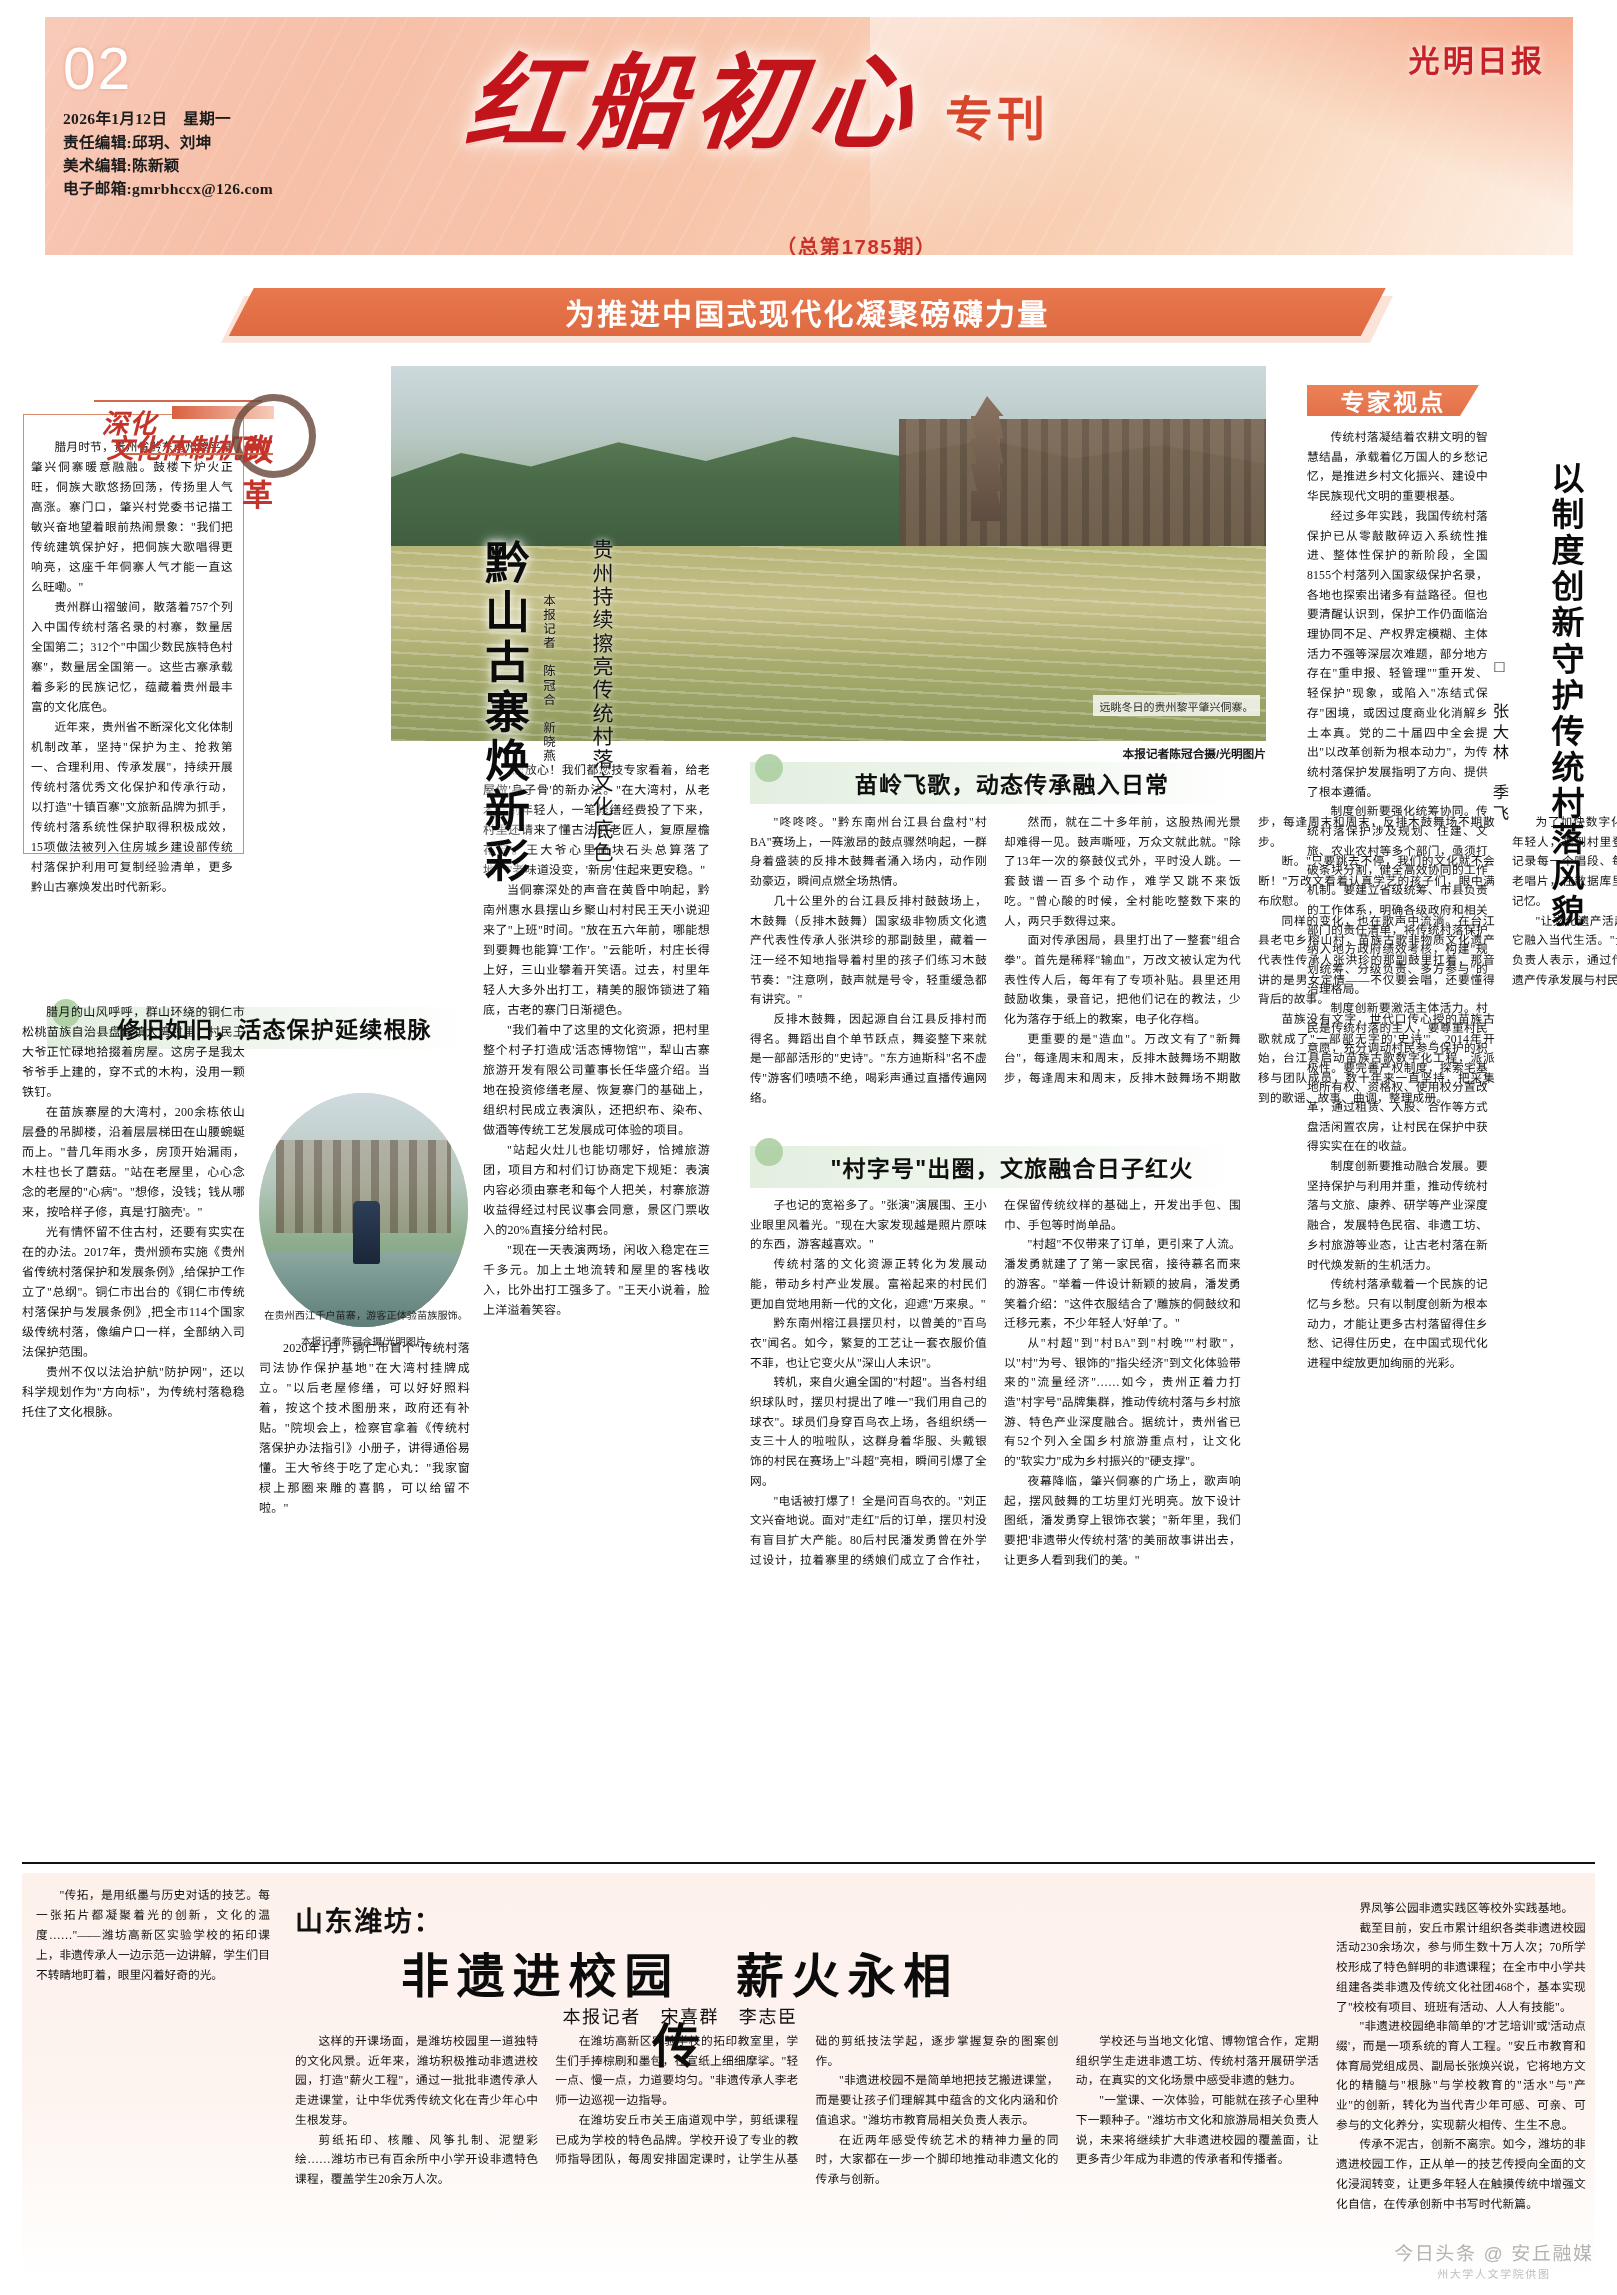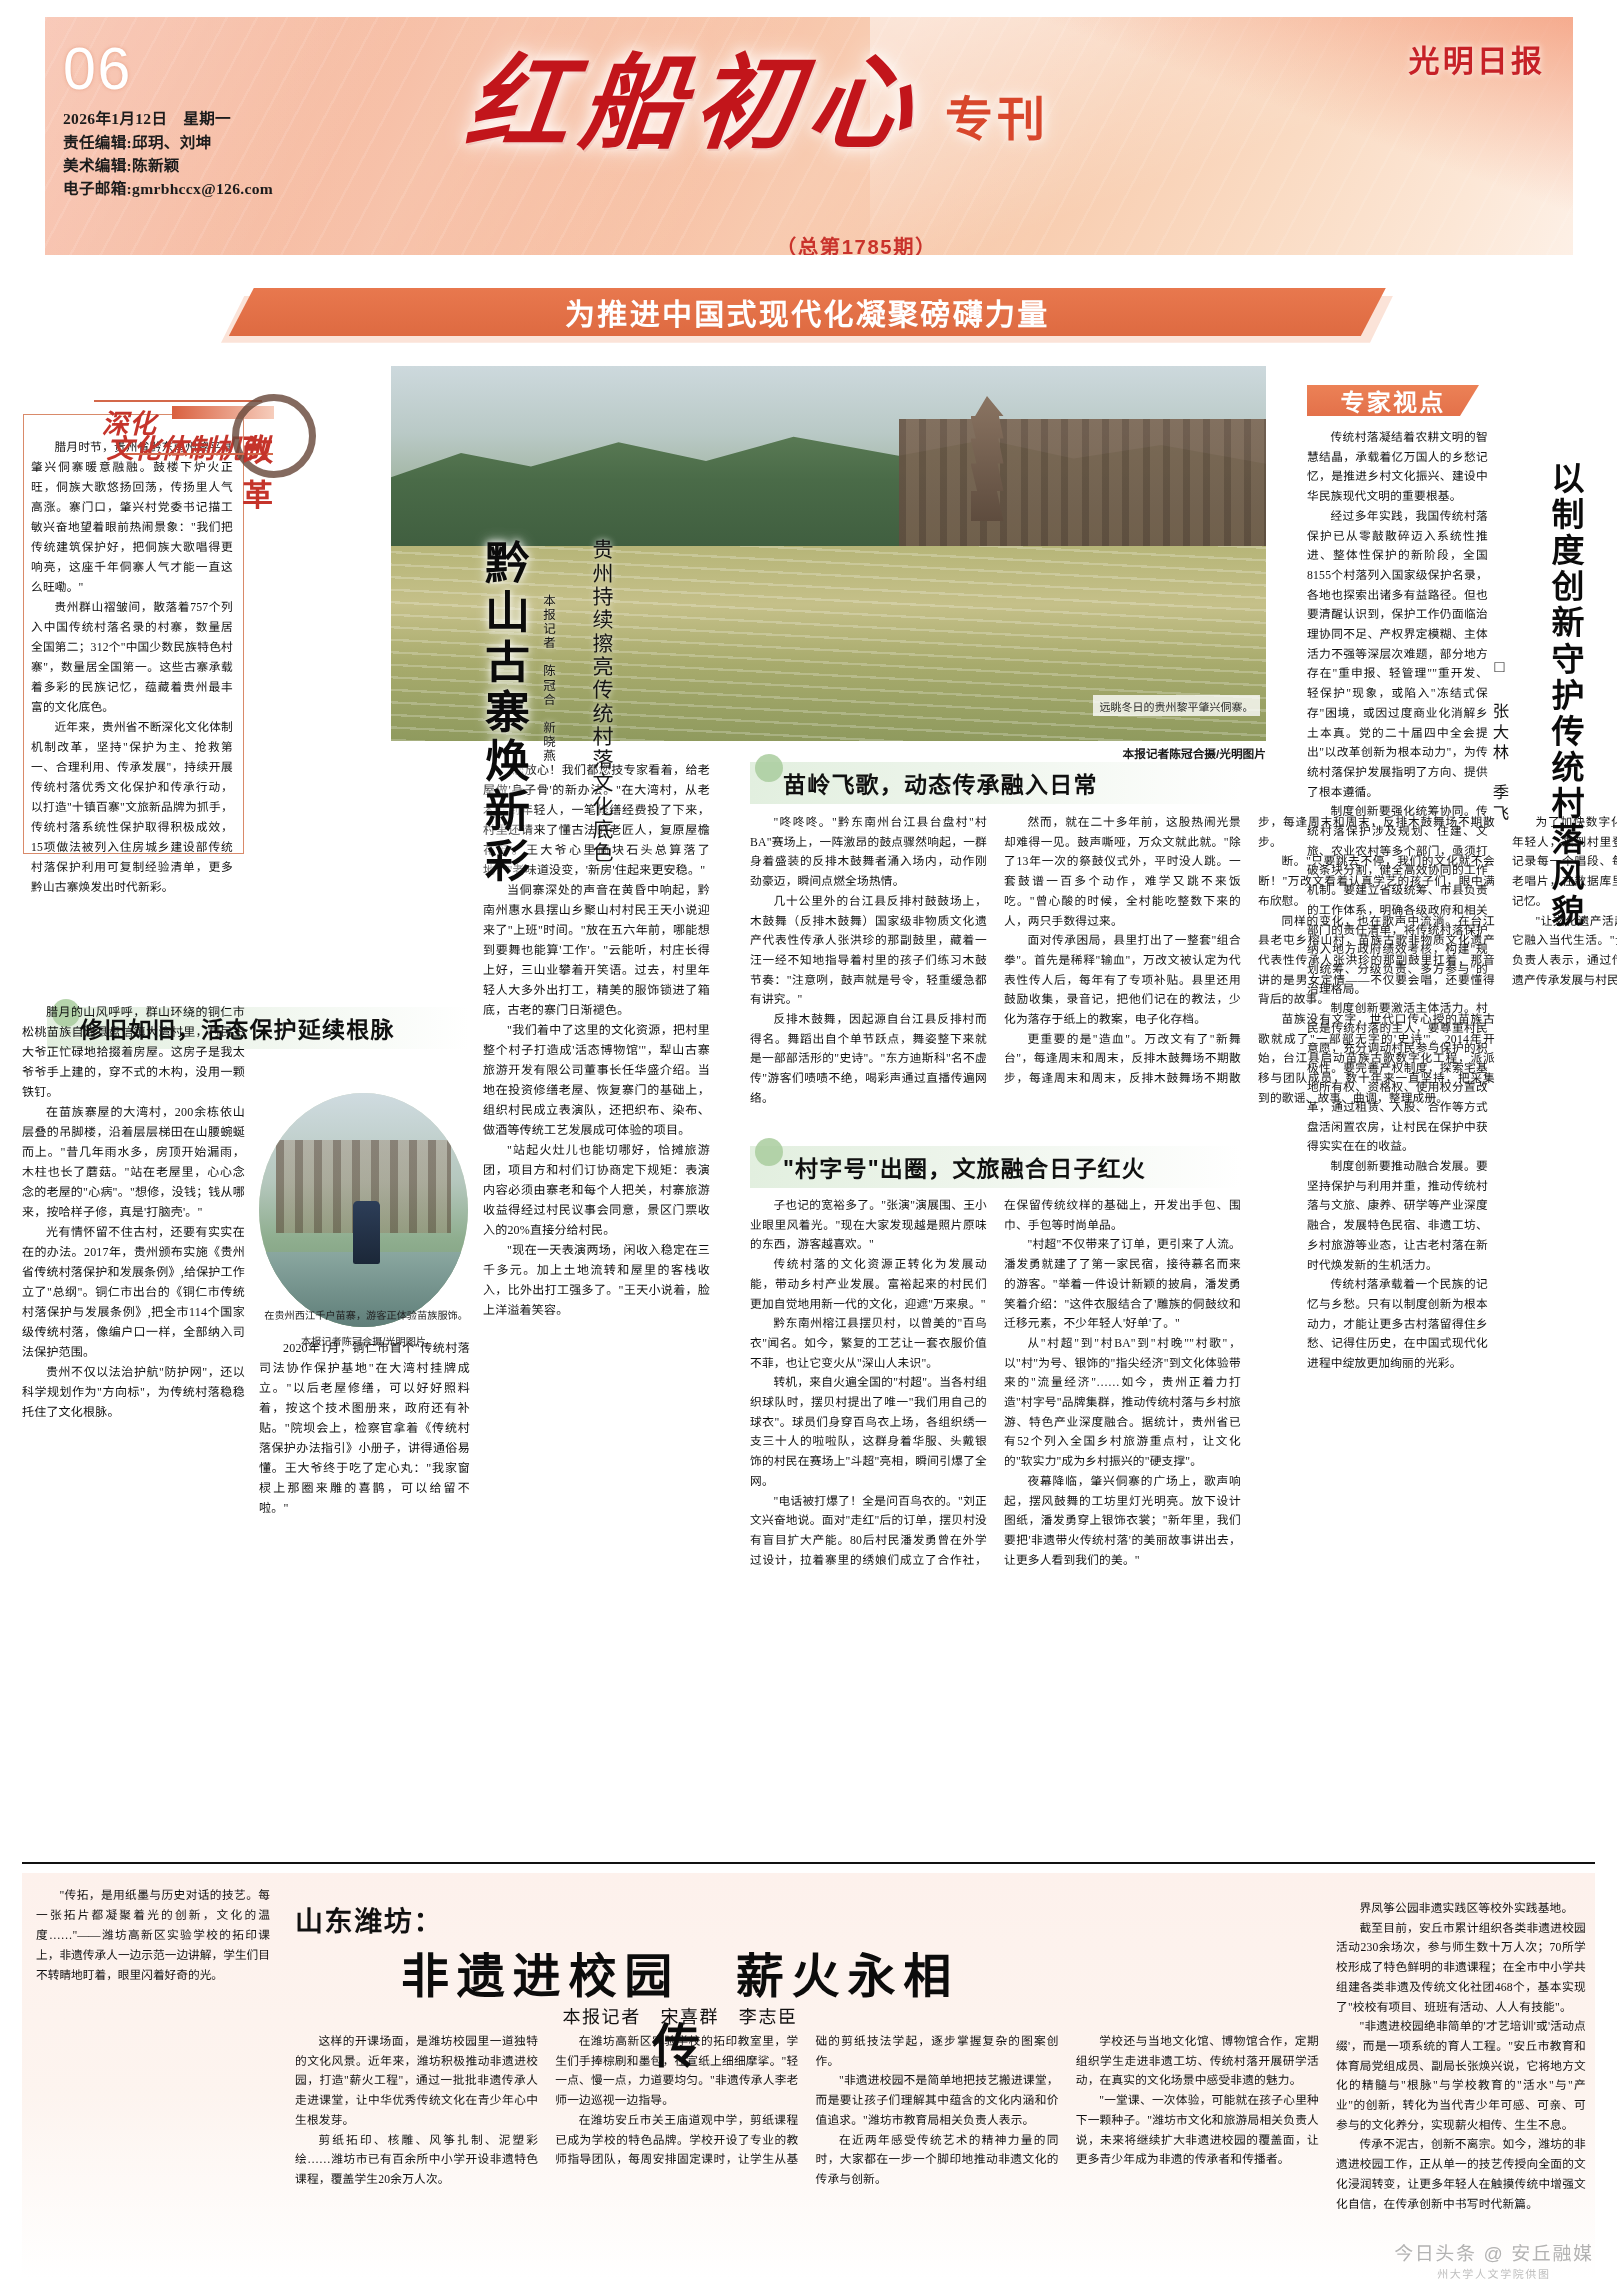--- a/index.html
+++ b/index.html
@@ -95,21 +95,21 @@
     font-family:"Liberation Serif","DejaVu Serif",serif;
     font-size:12px;line-height:20px;text-align:justify;
     color:#111;letter-spacing:0.2px;
   }
   .col-text p{margin:0 0 0 0;text-indent:2em;}
 
   
   .sec-head{
     position:relative;height:42px;margin-bottom:6.3px;
     background:linear-gradient(90deg,#e2efdf 0%,#eef5ec 45%,#ffffff 100%);
-    display:flex;align-items:center;
+    display:flex;align-items:center;justify-content:center;
   }
   .sec-head .dot{
     position:absolute;left:4.7px;top:-7.8px;width:28px;height:28px;border-radius:50%;
     background:#a9cd9e;opacity:.85;
   }
   .sec-head .t{
     position:relative;z-index:2;margin-left:33px;
     font-family:"Liberation Sans","DejaVu Sans",sans-serif;
     font-size:23px;font-weight:bold;color:#101010;letter-spacing:1.2px;
   }
@@ -316,21 +316,21 @@
 </style>
 </head>
 <body>
 
 <div class="page">
 
   <div class="masthead">
     <div class="mh-streaks"></div>
 
     <div class="mh-left">
-      <div class="page-no">06</div>
+      <div class="page-no">02</div>
       <div class="mh-meta">
         <div>2026年1月12日　星期一</div>
         <div>责任编辑:邱玥、刘坤</div>
         <div>美术编辑:陈新颖</div>
         <div>电子邮箱:gmrbhccx@126.com</div>
       </div>
     </div>
 
     <div class="brand-logo">光明日报</div>
 

